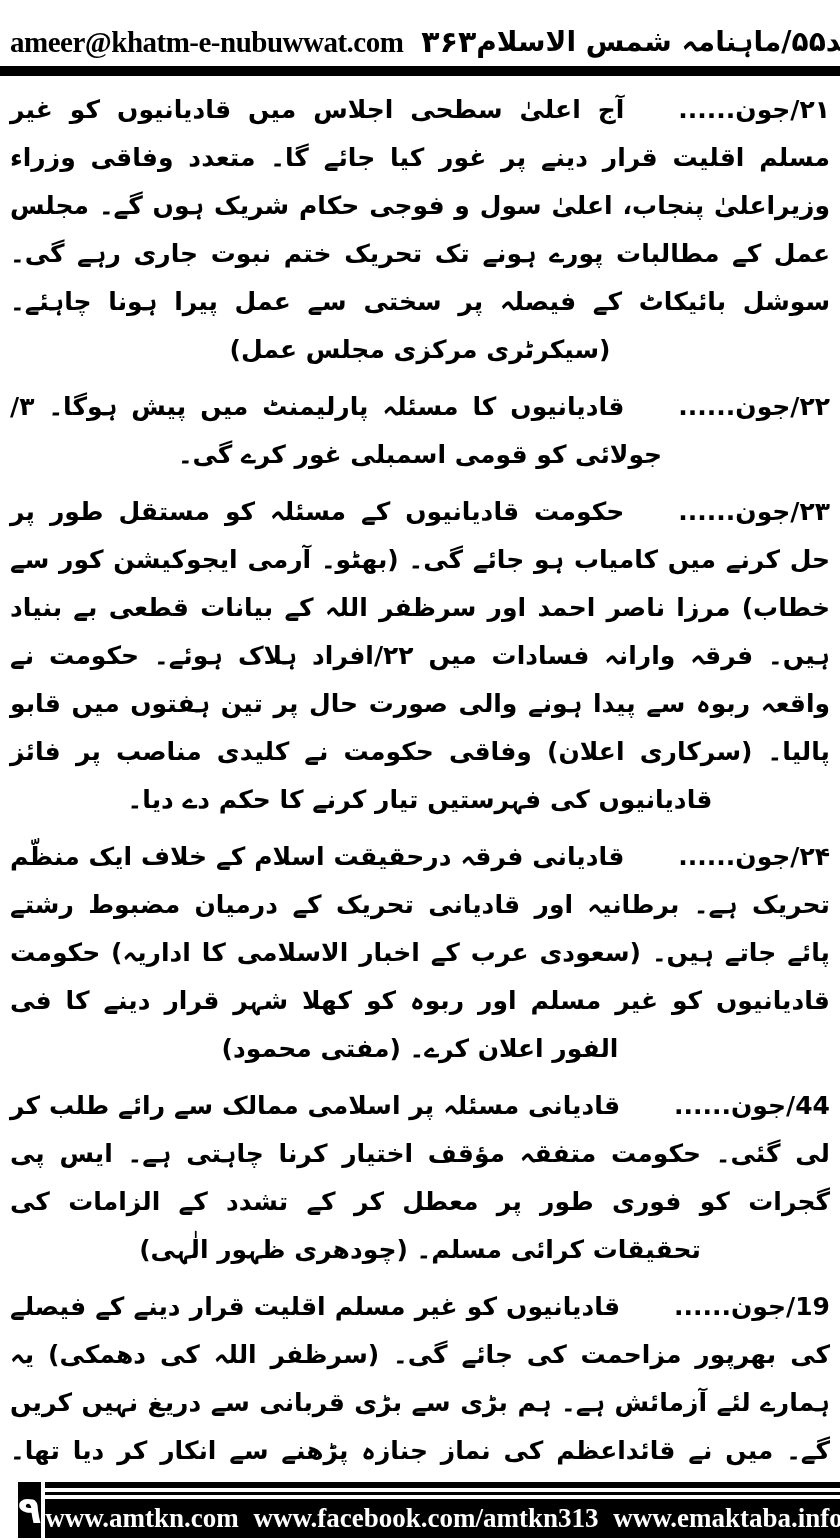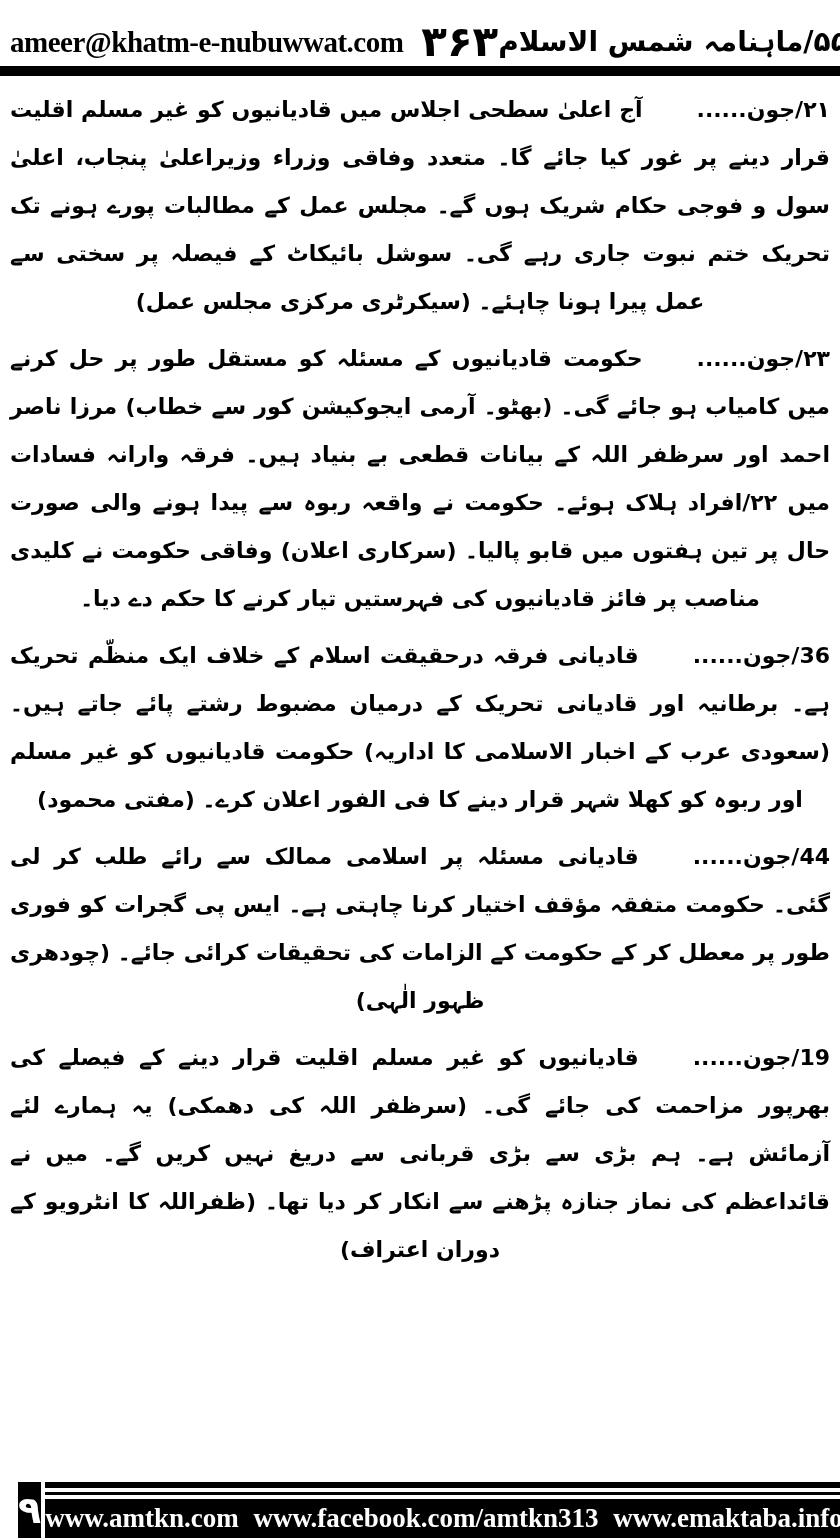--- a/index.html
+++ b/index.html
@@ -26,21 +26,21 @@
   .header-email {
     font-family: "Liberation Serif", serif;
     font-weight: bold;
     font-size: 29px;
     letter-spacing: -0.5px;
     white-space: nowrap;
   }
   .header-pagenum {
     font-family: "DejaVu Sans", sans-serif;
     font-weight: bold;
-    font-size: 42px;
+    font-size: 30px;
     line-height: 40px;
     margin-left: 18px;
     text-align: right;
   }
   .header-title {
     direction: rtl;
     font-weight: bold;
     font-size: 28px;
     white-space: nowrap;
     padding-bottom: 4px;
@@ -49,21 +49,21 @@
     height: 10px;
     background: #000000;
     margin-top: 4px;
   }
   
   .entries {
     direction: rtl;
     padding: 10px 10px 0 10px;
   }
   .entry {
-    font-size: 22px;
+    font-size: 25px;
     font-weight: bold;
     line-height: 48px;
     text-align: justify;
     text-align-last: center;
     margin-bottom: 9px;
   }
   .entry-date { white-space: nowrap; }
   .entry-gap { display: inline-block; width: 54px; }
   
   .footer {
@@ -125,31 +125,34 @@
   </div>
 
   <div class="header-rule"></div>
 
   <div class="entries">
 
     <p class="entry">
       <span class="entry-date">۲۱/جون......</span><span class="entry-gap"></span><span>آج اعلیٰ سطحی اجلاس میں قادیانیوں کو غیر مسلم اقلیت قرار دینے پر غور کیا جائے گا۔ متعدد وفاقی وزراء وزیراعلیٰ پنجاب، اعلیٰ سول و فوجی حکام شریک ہوں گے۔ مجلس عمل کے مطالبات پورے ہونے تک تحریک ختم نبوت جاری رہے گی۔ سوشل بائیکاٹ کے فیصلہ پر سختی سے عمل پیرا ہونا چاہئے۔ (سیکرٹری مرکزی مجلس عمل)</span>
     </p>
 
+    <p class="entry">
+      <span class="entry-date">۲۲/جون......</span><span class="entry-gap"></span><span>قادیانیوں کا مسئلہ پارلیمنٹ میں پیش ہوگا۔ ۳/جولائی کو قومی اسمبلی غور کرے گی۔</span>
+    </p>
 
     <p class="entry">
       <span class="entry-date">۲۳/جون......</span><span class="entry-gap"></span><span>حکومت قادیانیوں کے مسئلہ کو مستقل طور پر حل کرنے میں کامیاب ہو جائے گی۔ (بھٹو۔ آرمی ایجوکیشن کور سے خطاب) مرزا ناصر احمد اور سرظفر اللہ کے بیانات قطعی بے بنیاد ہیں۔ فرقہ وارانہ فسادات میں ۲۲/افراد ہلاک ہوئے۔ حکومت نے واقعہ ربوہ سے پیدا ہونے والی صورت حال پر تین ہفتوں میں قابو پالیا۔ (سرکاری اعلان) وفاقی حکومت نے کلیدی مناصب پر فائز قادیانیوں کی فہرستیں تیار کرنے کا حکم دے دیا۔</span>
     </p>
 
     <p class="entry">
-      <span class="entry-date">36/جون......</span><span class="entry-gap"></span><span>قادیانی فرقہ درحقیقت اسلام کے خلاف ایک منظّم تحریک ہے۔ برطانیہ اور قادیانی تحریک کے درمیان مضبوط رشتے پائے جاتے ہیں۔ (سعودی عرب کے اخبار الاسلامی کا اداریہ) حکومت قادیانیوں کو غیر مسلم اور ربوہ کو کھلا شہر قرار دینے کا فی الفور اعلان کرے۔ (مفتی محمود)</span>
+      <span class="entry-date">۲۴/جون......</span><span class="entry-gap"></span><span>قادیانی فرقہ درحقیقت اسلام کے خلاف ایک منظّم تحریک ہے۔ برطانیہ اور قادیانی تحریک کے درمیان مضبوط رشتے پائے جاتے ہیں۔ (سعودی عرب کے اخبار الاسلامی کا اداریہ) حکومت قادیانیوں کو غیر مسلم اور ربوہ کو کھلا شہر قرار دینے کا فی الفور اعلان کرے۔ (مفتی محمود)</span>
     </p>
 
     <p class="entry">
-      <span class="entry-date">44/جون......</span><span class="entry-gap"></span><span>قادیانی مسئلہ پر اسلامی ممالک سے رائے طلب کر لی گئی۔ حکومت متفقہ مؤقف اختیار کرنا چاہتی ہے۔ ایس پی گجرات کو فوری طور پر معطل کر کے حکومت کے الزامات کی تحقیقات کرائی جائے۔ (چودھری ظہور الٰہی)</span>
+      <span class="entry-date">44/جون......</span><span class="entry-gap"></span><span>قادیانی مسئلہ پر اسلامی ممالک سے رائے طلب کر لی گئی۔ حکومت متفقہ مؤقف اختیار کرنا چاہتی ہے۔ ایس پی گجرات کو فوری طور پر معطل کر کے تشدد کے الزامات کی تحقیقات کرائی مسلم۔ (چودھری ظہور الٰہی)</span>
     </p>
 
     <p class="entry">
       <span class="entry-date">19/جون......</span><span class="entry-gap"></span><span>قادیانیوں کو غیر مسلم اقلیت قرار دینے کے فیصلے کی بھرپور مزاحمت کی جائے گی۔ (سرظفر اللہ کی دھمکی) یہ ہمارے لئے آزمائش ہے۔ ہم بڑی سے بڑی قربانی سے دریغ نہیں کریں گے۔ میں نے قائداعظم کی نماز جنازہ پڑھنے سے انکار کر دیا تھا۔ (ظفراللہ کا انٹرویو کے دوران اعتراف)</span>
     </p>
 
     <p class="entry">
       <span class="entry-gap"></span>
     </p>
 

